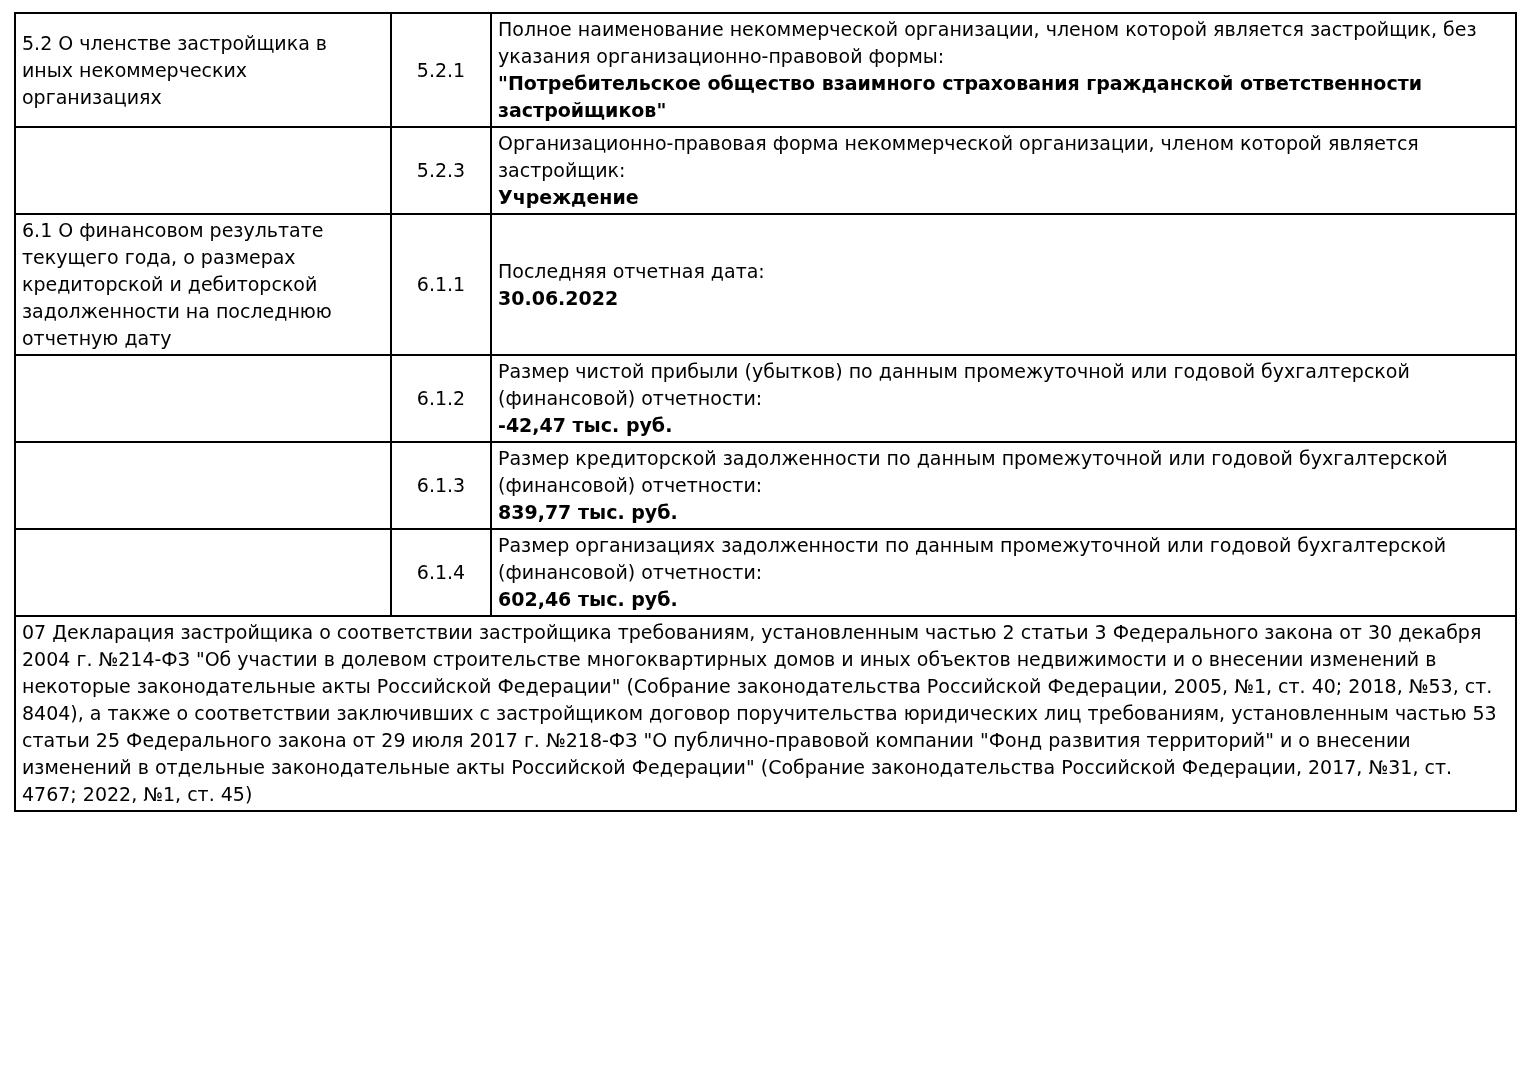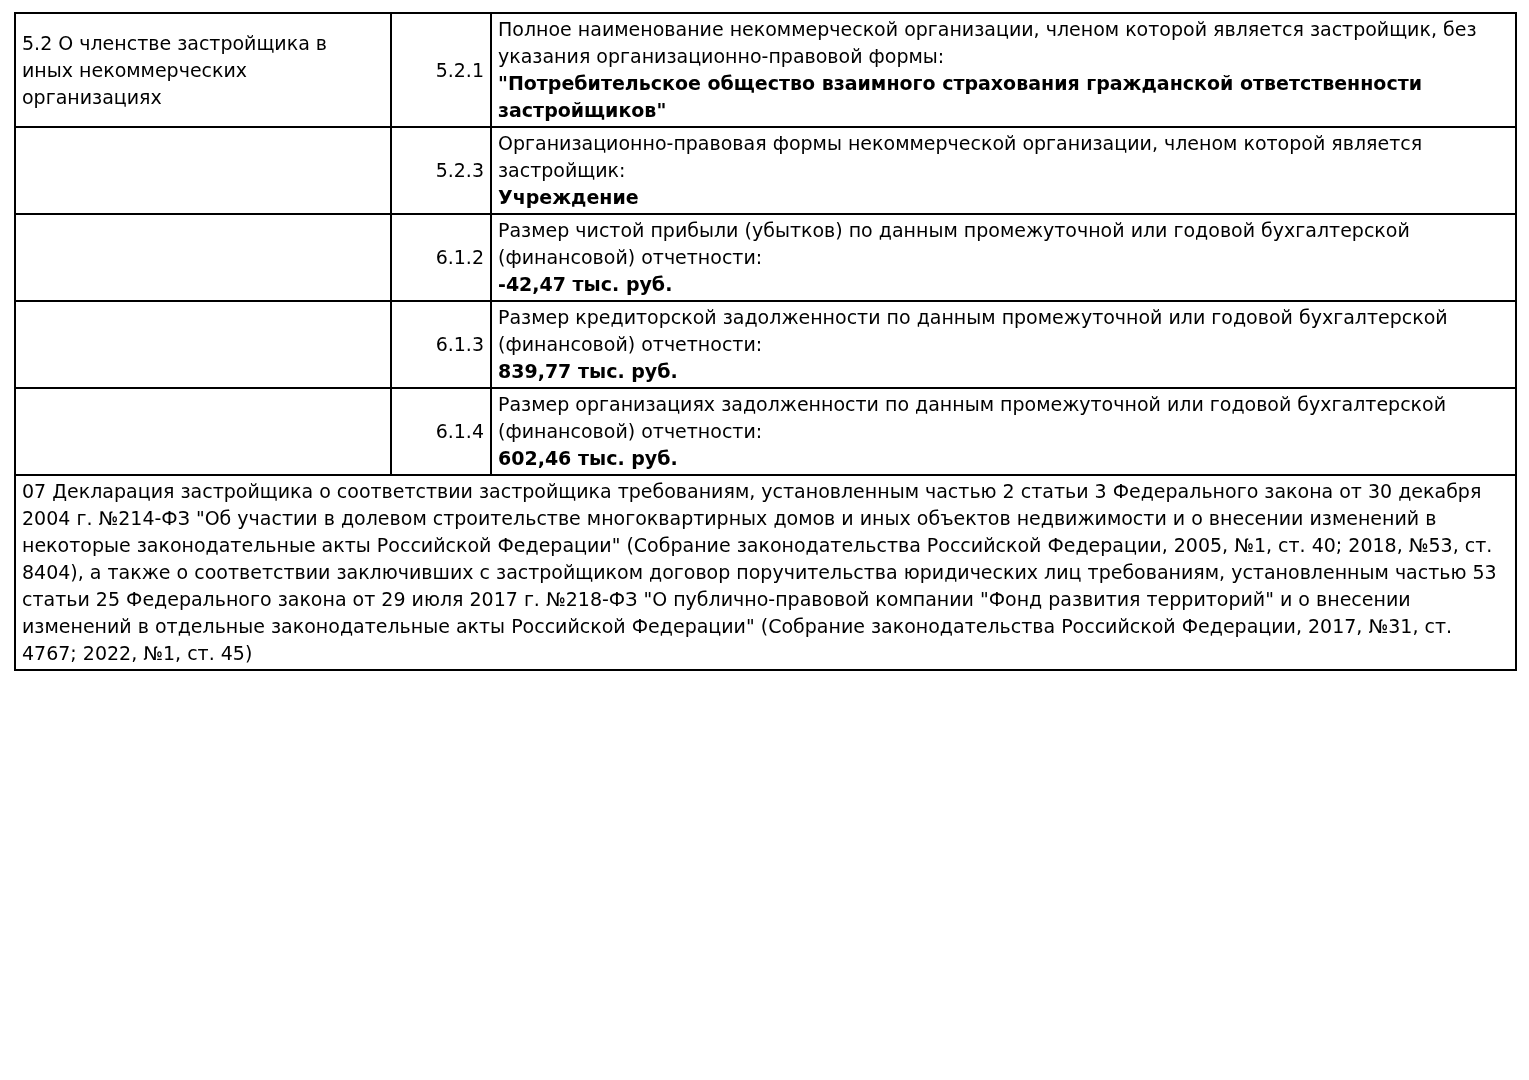--- a/index.html
+++ b/index.html
@@ -21,21 +21,21 @@
     border: 2px solid #000000;
     padding: 2px 6px;
     font-size: 19px;
     line-height: 27px;
     vertical-align: middle;
     overflow-wrap: break-word;
   }
   col.c1 { width: 376px; }
   col.c2 { width: 100px; }
   col.c3 { width: 1025px; }
-  .num-cell { text-align: right; }
+  .num-cell { text-align: center; }
   .field-value { font-weight: bold; }
   .section-cell { font-weight: normal; }
 </style>
 </head>
 <body>
 
 <table class="decl">
   <colgroup>
     <col class="c1">
     <col class="c2">
@@ -50,26 +50,34 @@
       <div>Полное наименование некоммерческой организации, членом которой является застройщик, без указания организационно-правовой формы:</div>
       <div class="field-value">"Потребительское общество взаимного страхования гражданской ответственности застройщиков"</div>
     </td>
   </tr>
 
 
   <tr>
     <td></td>
     <td class="num-cell">5.2.3</td>
     <td>
-      <div>Организационно-правовая формы некоммерческой организации, членом которой является застройщик:</div>
+      <div>Организационно-правовая форма некоммерческой организации, членом которой является застройщик:</div>
       <div class="field-value">Учреждение</div>
     </td>
   </tr>
 
 
+  <tr>
+    <td>6.1 О финансовом результате текущего года, о размерах кредиторской и дебиторской задолженности на последнюю отчетную дату</td>
+    <td class="num-cell">6.1.1</td>
+    <td>
+      <div>Последняя отчетная дата:</div>
+      <div class="field-value">30.06.2022</div>
+    </td>
+  </tr>
 
   <tr>
     <td></td>
     <td class="num-cell">6.1.2</td>
     <td>
       <div>Размер чистой прибыли (убытков) по данным промежуточной или годовой бухгалтерской (финансовой) отчетности:</div>
       <div class="field-value">-42,47 тыс. руб.</div>
     </td>
   </tr>
 

